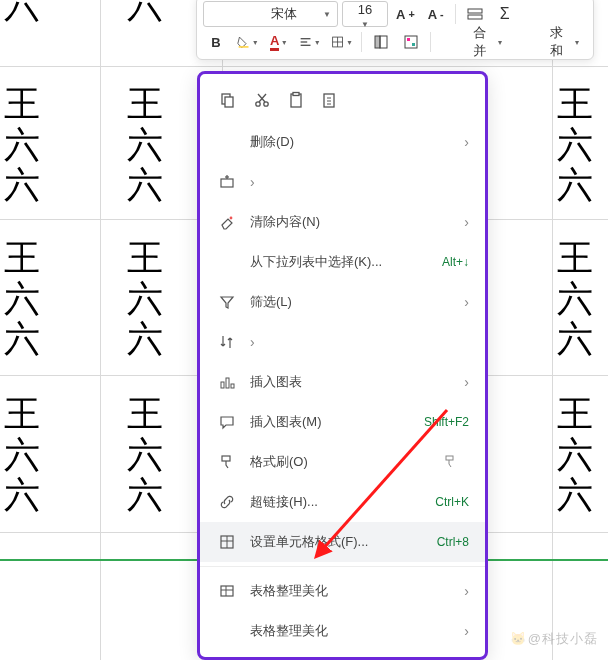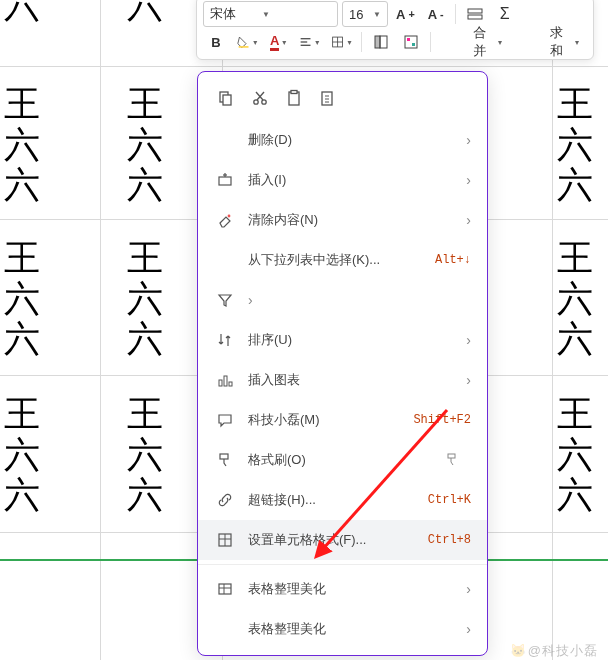--- a/index.html
+++ b/index.html
@@ -31,55 +31,55 @@
     background: #fff; border: 1px solid #d8d8d8; border-radius: 6px;
     box-shadow: 0 2px 8px rgba(0,0,0,0.1);
     padding: 4px 6px; display: flex; flex-direction: column; gap: 2px;
     width: 398px;
   }
   .trow { display: flex; align-items: center; gap: 4px; }
   .tbtn {
     height: 26px; min-width: 26px; display: flex; align-items: center; justify-content: center;
     border-radius: 3px; font-size: 13px; color: #333; padding: 0 4px; gap: 3px;
   }
-  .tbtn.font-sel { border: 1px solid #ccc; width: 135px; justify-content: flex-start; padding: 12px 6px; gap: 26px; }
-  .tbtn.size-sel { border: 1px solid #ccc; width: 46px; justify-content: space-between; padding: 0 6px; }
+  .tbtn.font-sel { border: 1px solid #ccc; width: 135px; justify-content: flex-end; padding: 12px 6px; gap: 26px; }
+  .tbtn.size-sel { border: 1px solid #ccc; width: 46px; justify-content: space-between; padding: 0 6px; flex-direction: column; }
   .tbtn.wide { padding: 0 8px; margin-left: 28px; }
   .drop { font-size: 8px; color: #666; }
   .sep { width: 1px; height: 20px; background: #e0e0e0; margin: 0 2px; }
 
   
   .ctx {
     position: absolute; left: 197px; top: 71px; width: 291px;
-    background: #fff; border: 1px solid #6d28d9; border-radius: 8px;
+    background: #fff; border: 3px solid #6d28d9; border-radius: 8px;
     box-shadow: 0 4px 20px rgba(0,0,0,0.12);
     padding: 6px 0;
   }
   .ctx-toprow {
     display: flex; gap: 14px; padding: 10px 18px 12px;
   }
   .ctx-ic { width: 20px; height: 20px; display: flex; align-items: center; justify-content: center; }
   .ctx-divider { height: 1px; background: #ededed; margin: 4px 0; }
   .ctx-item {
     display: flex; align-items: center; height: 40px; padding: 0 16px 0 16px;
     font-size: 13px; color: #454545; position: relative;
   }
   .ctx-item.highlight { background: #f2f3f5; }
   .ctx-item .icon { width: 22px; height: 22px; margin-right: 12px; display: flex; align-items: center; justify-content: center; flex-shrink: 0; }
   .ctx-item .label { flex: 1; }
   .ctx-item .chev { color: #888; font-size: 14px; }
-  .ctx-item .shortcut { color: #c2410c; font-size: 12px; font-family: Liberation Mono, monospace; }
+  .ctx-item .shortcut { color: #15803d; font-size: 12px; }
   
   
   .arrow {
     position: absolute; left: 312px; top: 405px; width: 140px; height: 155px; pointer-events: none;
   }
   
   .watermark {
-    position: absolute; right: 10px; bottom: 0; font-size: 13px; color: rgba(0,0,0,0.25);
+    position: absolute; right: 10px; bottom: 12px; font-size: 13px; color: rgba(0,0,0,0.25);
     letter-spacing: 1px;
     text-align: right;
   }
   
   svg { display: block; }
 </style>
 </head>
 <body>
 
 <div class="sheet">
@@ -225,21 +225,20 @@
     <span class="chev">›</span>
   </div>
   <div class="ctx-item">
     <span class="icon">
         <svg width="18" height="18" viewBox="0 0 18 18">
           <rect x="3" y="6" width="12" height="8" fill="none" stroke="#555" stroke-width="1.2"></rect>
           <line x1="9" y1="2" x2="9" y2="6" stroke="#555" stroke-width="1.2"></line>
           <line x1="7" y1="4" x2="11" y2="4" stroke="#555" stroke-width="1.2"></line>
         </svg>
       </span>
-    <span class="label">插入(I)</span>
     <span class="chev">›</span>
   </div>
   <div class="ctx-item">
     <span class="icon">
         <svg width="18" height="18" viewBox="0 0 18 18">
           <path d="M4 12l6-6 4 4-6 6H6z" fill="none" stroke="#555" stroke-width="1.2"></path>
           <circle cx="13" cy="5" r="1.4" fill="#e55"></circle>
         </svg>
       </span>
     <span class="label">清除内容(N)</span>
@@ -249,49 +248,49 @@
     <span class="icon"></span>
     <span class="label">从下拉列表中选择(K)...</span>
     <span class="shortcut">Alt+↓</span>
   </div>
   <div class="ctx-item">
     <span class="icon">
         <svg width="18" height="18" viewBox="0 0 18 18">
           <path d="M3 4h12l-5 6v5l-2-1v-4z" fill="none" stroke="#555" stroke-width="1.2"></path>
         </svg>
       </span>
+    <span class="label">筛选(L)</span>
     <span class="chev">›</span>
   </div>
   <div class="ctx-item">
     <span class="icon">
         <svg width="18" height="18" viewBox="0 0 18 18">
           <path d="M5 3v10m0 0l-2-2m2 2l2-2M12 15V5m0 0l-2 2m2-2l2 2" fill="none" stroke="#555" stroke-width="1.2"></path>
         </svg>
       </span>
-    <span class="label">排序(U)</span>
     <span class="chev">›</span>
   </div>
   <div class="ctx-item">
     <span class="icon">
         <svg width="18" height="18" viewBox="0 0 18 18">
           <rect x="3" y="9" width="3" height="6" fill="none" stroke="#555"></rect>
           <rect x="8" y="5" width="3" height="10" fill="none" stroke="#555"></rect>
           <rect x="13" y="11" width="3" height="4" fill="none" stroke="#555"></rect>
         </svg>
       </span>
     <span class="label">插入图表</span>
     <span class="chev">›</span>
   </div>
   <div class="ctx-item">
     <span class="icon">
         <svg width="18" height="18" viewBox="0 0 18 18">
           <path d="M3 4h12v8H8l-3 3v-3H3z" fill="none" stroke="#555" stroke-width="1.2"></path>
         </svg>
       </span>
-    <span class="label">科技小磊(M)</span>
+    <span class="label">插入图表(M)</span>
     <span class="shortcut">Shift+F2</span>
   </div>
   <div class="ctx-item">
     <span class="icon">
         <svg width="18" height="18" viewBox="0 0 18 18">
           <rect x="4" y="3" width="8" height="5" fill="none" stroke="#555" stroke-width="1.2"></rect>
           <path d="M8 8v4l2 3" fill="none" stroke="#555" stroke-width="1.2"></path>
         </svg>
       </span>
     <span class="label">格式刷(O)</span>

